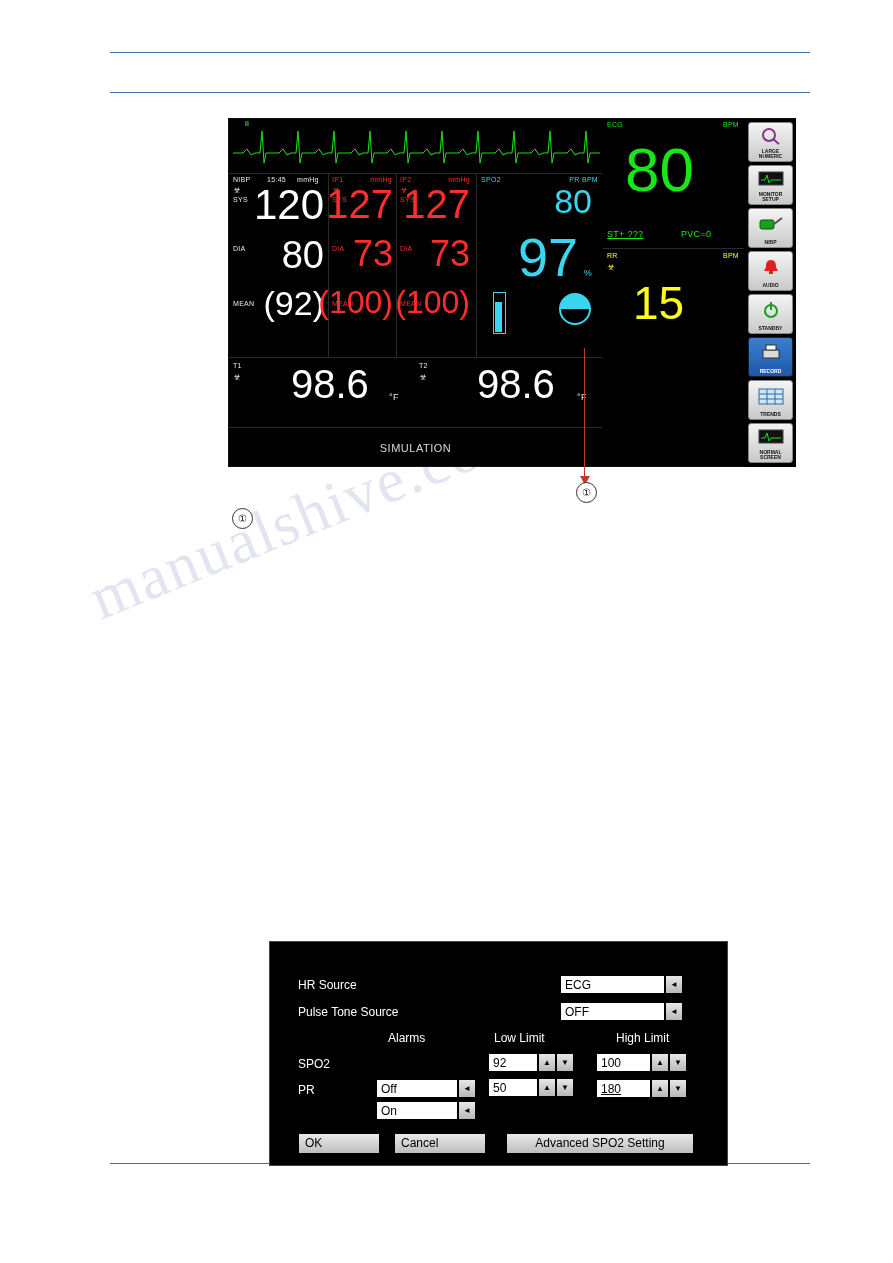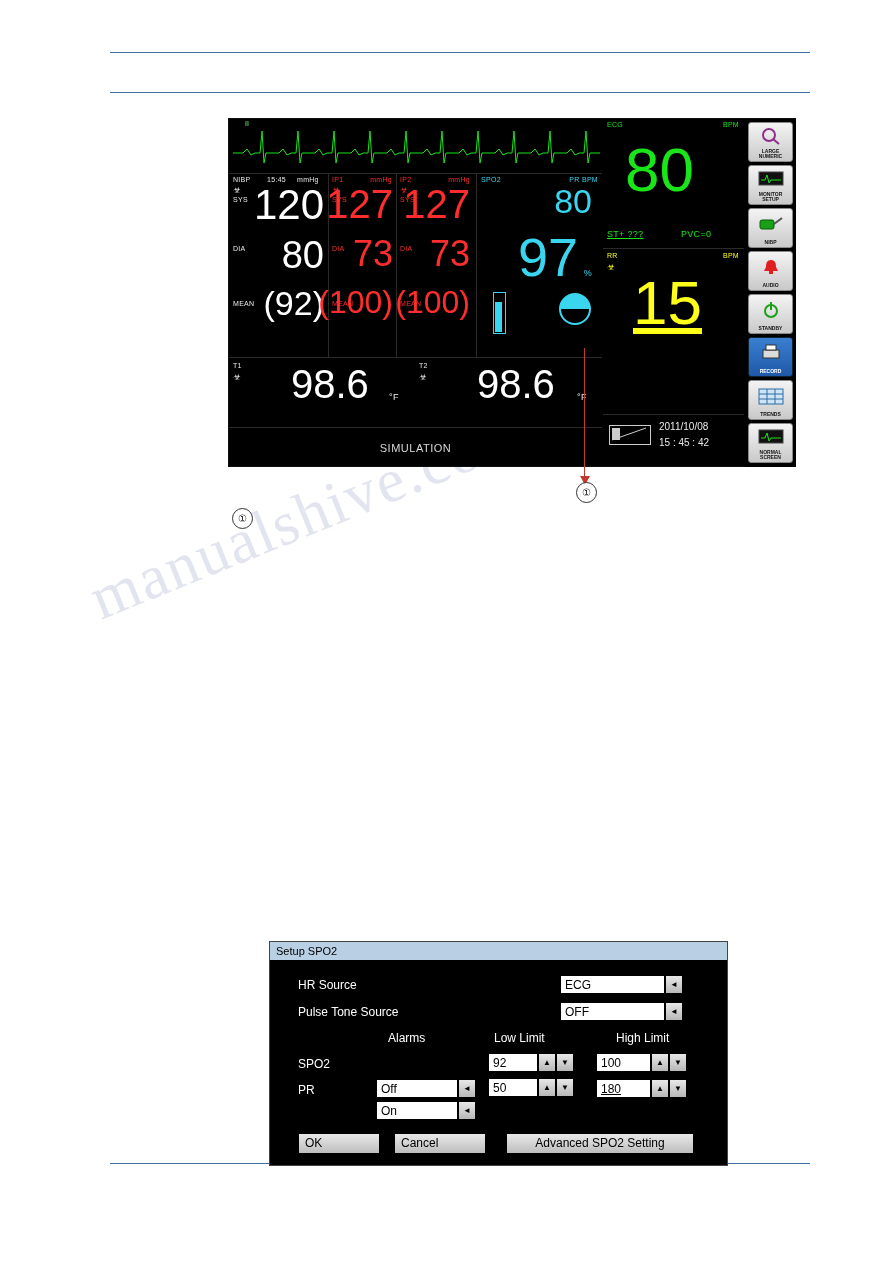--- a/index.html
+++ b/index.html
@@ -179,33 +179,23 @@
     <span class="lbl" style="right:5px;top:2px;color:#19e619;">BPM</span>
     <span class="big" style="left:22px;top:20px;color:#19e619;font-size:62px;line-height:62px;">80</span>
     <span class="lbl" style="left:4px;top:110px;color:#19e619;font-size:9px;text-decoration:underline;">ST+ ???</span>
     <span class="lbl" style="left:78px;top:110px;color:#19e619;font-size:9px;">PVC=0</span>
   </div>
 
   <div class="blk" id="rrpanel">
     <span class="lbl" style="left:4px;top:2px;color:#ffff1a;">RR</span>
     <span class="lbl" style="right:5px;top:2px;color:#ffff1a;">BPM</span>
     <span style="position:absolute;left:4px;top:12px;color:#ffff1a;font-size:9px;">☣</span>
-    <span class="big" style="left:30px;top:22px;color:#ffff1a;font-size:62px;line-height:62px;text-decoration:underline;">15</span>
-  </div>
-
-  <div class="blk" id="datepanel">
-    <div style="position:absolute;left:6px;top:10px;width:40px;height:18px;border:1px solid #ccc;background:#000;">
-      <div style="position:absolute;left:2px;top:2px;width:8px;height:12px;background:#ccc;"></div>
-      <svg width="38" height="16" viewBox="0 0 38 16" style="position:absolute;left:0;top:0;">
-        <polyline points="2,14 36,2" stroke="#ccc" stroke-width="1" fill="none"></polyline>
-      </svg>
-    </div>
-    <span style="position:absolute;left:56px;top:6px;color:#e8e8e8;font-size:10px;">2011/10/08</span>
-    <span style="position:absolute;left:56px;top:22px;color:#e8e8e8;font-size:10px;">15 : 45 : 42</span>
-  </div>
+    <span class="big" style="left:30px;top:22px;color:#ffff1a;font-size:46px;line-height:62px;">15</span>
+  </div>
+
 
   <div id="keys">
 
     <div class="key" style="top:3px;">
       <span class="keyicon">
         <svg width="22" height="18" viewBox="0 0 22 18">
             <circle cx="9" cy="8" r="6" fill="none" stroke="#8b2f8b" stroke-width="2"></circle>
             <line x1="13" y1="12" x2="19" y2="17" stroke="#8b2f8b" stroke-width="2"></line>
           </svg>
       </span>
@@ -290,21 +280,20 @@
 
   </div>
 </div>
 
 <div id="callout-line"></div>
 <div id="callout-arrowhead"></div>
 <div class="circnum" id="cn-top">①</div>
 <div class="circnum" id="cn-left">①</div>
 
 <div id="dialog">
-  <div id="dlgtitle">Setup SPO2</div>
   <div id="dlgbody">
 
     <div class="row" style="left:14px;top:10px;">
       <span>HR Source</span>
     </div>
     <div class="row" style="left:276px;top:7px;">
       <span class="fld" style="width:105px;">ECG</span><span class="arrowbtn">◄</span>
     </div>
 
     <div class="row" style="left:14px;top:37px;">

